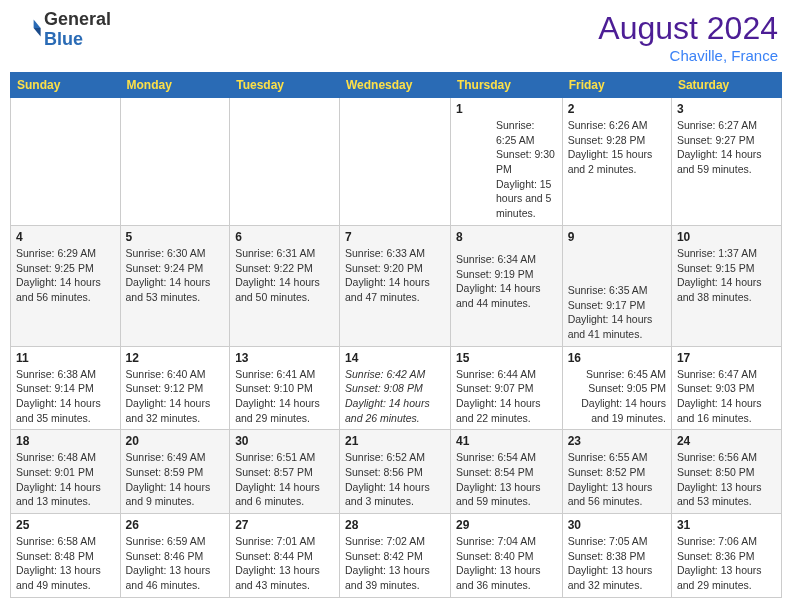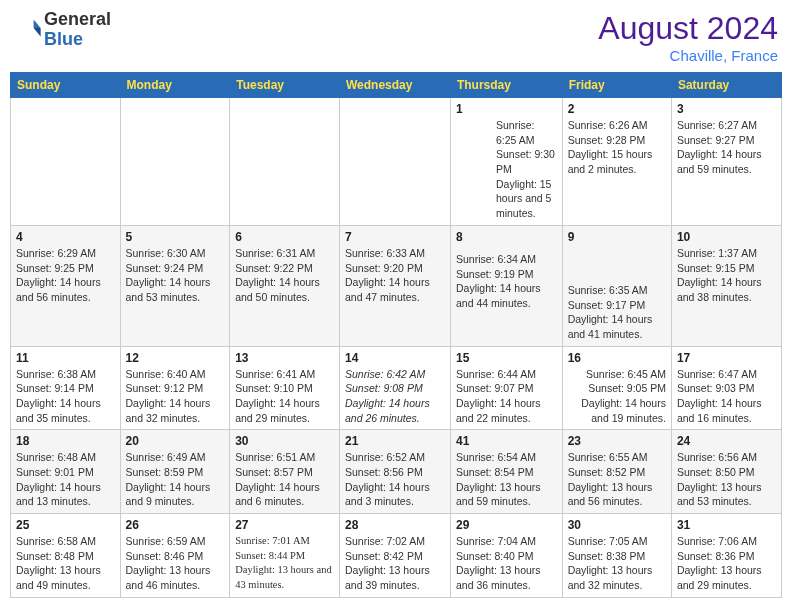--- a/index.html
+++ b/index.html
@@ -287,21 +287,21 @@
 Daylight: 13 hours and 49 minutes.</div>
         </td>
         <td>
           <div class="day-number">26</div>
           <div class="day-info" style="white-space: pre-line;">Sunrise: 6:59 AM
 Sunset: 8:46 PM
 Daylight: 13 hours and 46 minutes.</div>
         </td>
         <td>
           <div class="day-number">27</div>
-          <div class="day-info" style="white-space: pre-line; font-family: Liberation Serif, serif;">Sunrise: 7:01 AM
+          <div class="day-info" style="white-space: pre-line;">Sunrise: 7:01 AM
 Sunset: 8:44 PM
 Daylight: 13 hours and 43 minutes.</div>
         </td>
         <td>
           <div class="day-number">28</div>
           <div class="day-info" style="white-space: pre-line;">Sunrise: 7:02 AM
 Sunset: 8:42 PM
 Daylight: 13 hours and 39 minutes.</div>
         </td>
         <td>

